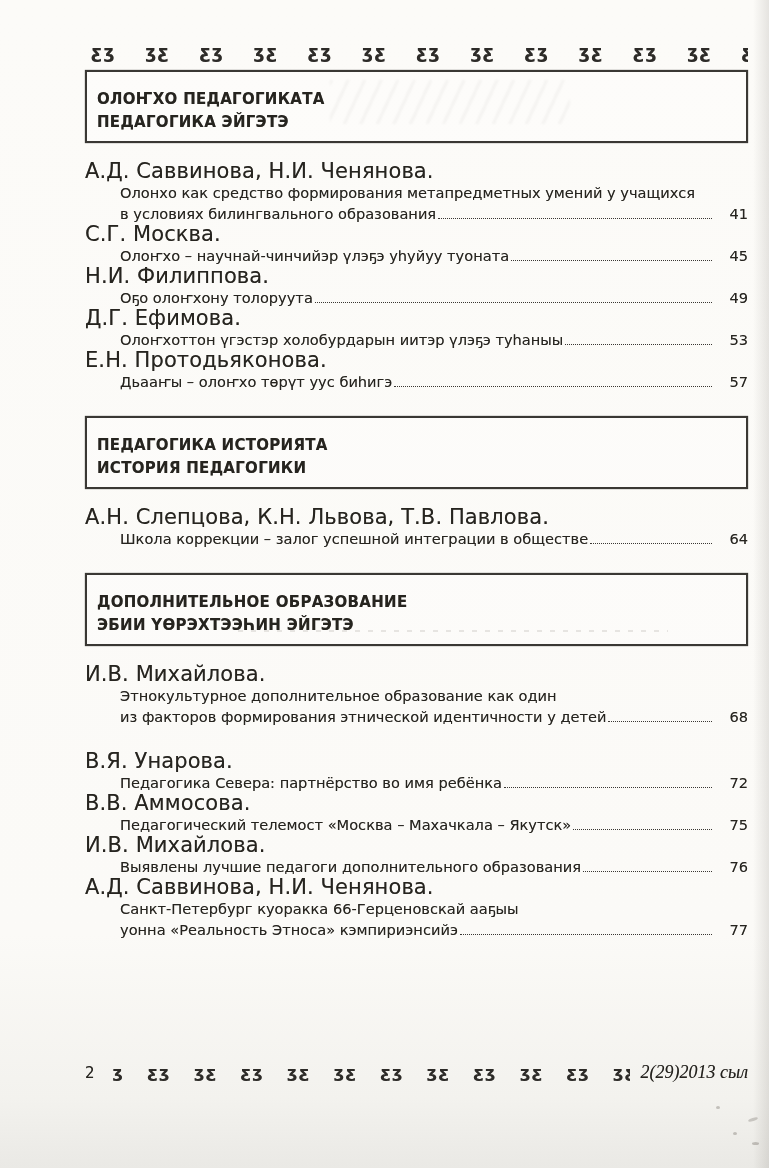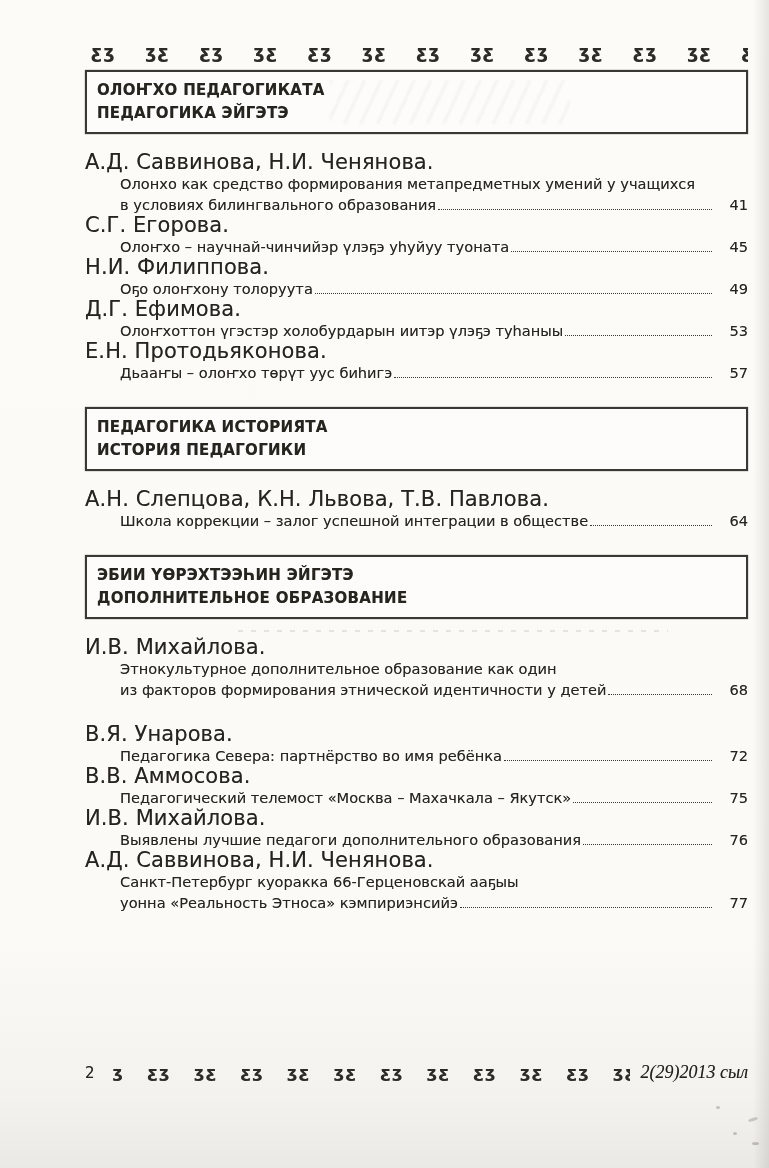--- a/index.html
+++ b/index.html
@@ -25,21 +25,21 @@
   }
   .ornament-row{
     font-size:17px;font-weight:700;color:#2d2b28;
     letter-spacing:1.5px;word-spacing:22px;
     line-height:20px;white-space:nowrap;overflow:hidden;
     margin-left:6px;
   }
   .section-box{
     border:2px solid #3a3834;
     box-shadow:0 0 1px #55524d;
-    padding:7px 10px 7px 10px;
+    padding:16px 10px 7px 10px;
     margin-top:8px;
     background:rgba(255,255,255,.25);
   }
   .sec-title{
     font-weight:700;font-size:15px;line-height:23px;letter-spacing:.3px;
   }
   .entries{margin:18px 0 24px 0;}
   .entry .authors{
     font-weight:400;font-size:21px;line-height:21px;letter-spacing:.1px;
   }
@@ -106,21 +106,21 @@
         <div class="toc-line">
           <span class="toc-text">Олонхо как средство формирования метапредметных умений у учащихся</span>
         </div>
         <div class="toc-line">
           <span class="toc-text">в условиях билингвального образования</span>
           <span class="leader"></span>
           <span class="pagenum">41</span>
         </div>
       </div>
       <div class="entry">
-        <div class="authors">С.Г. Егорова.</div>
+        <div class="authors">С.Г. Москва.</div>
         <div class="toc-line">
           <span class="toc-text">Олоҥхо – научнай-чинчийэр үлэҕэ уһуйуу туоната</span>
           <span class="leader"></span>
           <span class="pagenum">45</span>
         </div>
       </div>
       <div class="entry">
         <div class="authors">Н.И. Филиппова.</div>
         <div class="toc-line">
           <span class="toc-text">Оҕо олоҥхону толоруута</span>
@@ -155,22 +155,22 @@
         <div class="authors">А.Н. Слепцова, К.Н. Львова, Т.В. Павлова.</div>
         <div class="toc-line">
           <span class="toc-text">Школа коррекции – залог успешной интеграции в обществе</span>
           <span class="leader"></span>
           <span class="pagenum">64</span>
         </div>
       </div>
     </div>
 
     <div class="section-box">
+      <div class="sec-title">ДОПОЛНИТЕЛЬНОЕ ОБРАЗОВАНИЕ</div>
       <div class="sec-title">ЭБИИ ҮӨРЭХТЭЭҺИН ЭЙГЭТЭ</div>
-      <div class="sec-title">ДОПОЛНИТЕЛЬНОЕ ОБРАЗОВАНИЕ</div>
     </div>
     <div class="entries">
       <div class="entry">
         <div class="authors">И.В. Михайлова.</div>
         <div class="toc-line">
           <span class="toc-text">Этнокультурное дополнительное образование как один</span>
         </div>
         <div class="toc-line">
           <span class="toc-text">из факторов формирования этнической идентичности у детей</span>
           <span class="leader"></span>

